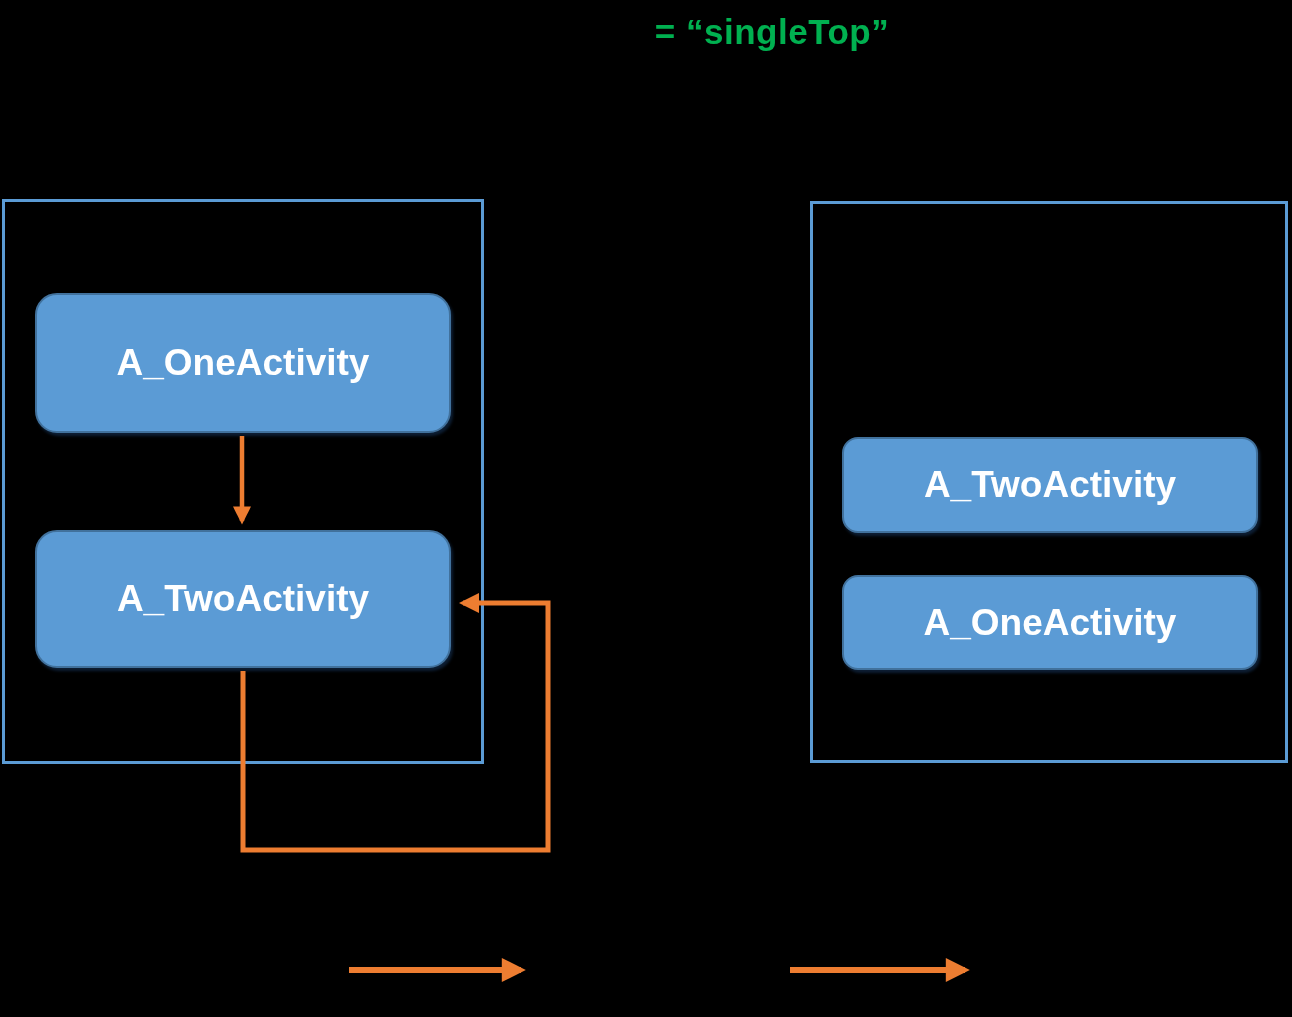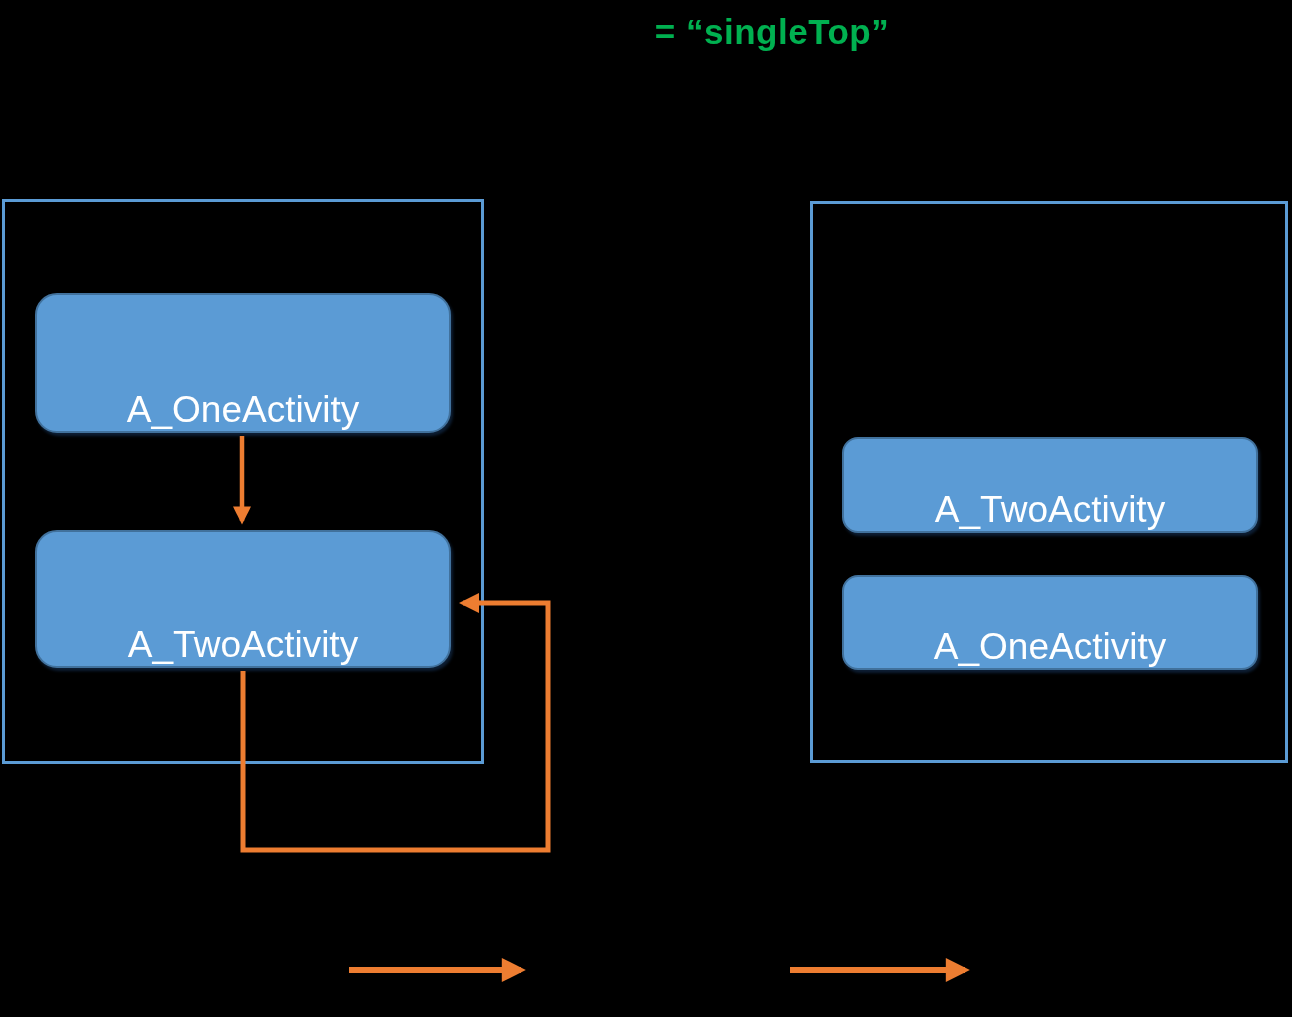--- a/index.html
+++ b/index.html
@@ -38,23 +38,23 @@
     background:transparent;
   }
   .task-panel.left{left:2px;top:199px;width:482px;height:565px;}
   .task-panel.right{left:810px;top:201px;width:478px;height:562px;}
 
   .activity-box{
     position:absolute;
     background:var(--activity-fill);
     border:2px solid var(--activity-border);
     color:var(--activity-text);
-    display:flex;align-items:flex-end;justify-content:center;
+    display:flex;align-items:center;justify-content:center;
     font-size:37px;
-    font-weight:400;
+    font-weight:700;
     box-shadow:2px 3px 3px rgba(23,54,93,0.55);
   }
   .activity-box.tall{border-radius:22px;}
   .activity-box.short{border-radius:16px;}
 
   .box-l1{left:35px;top:293px;width:416px;height:140px;}
   .box-l2{left:35px;top:530px;width:416px;height:138px;}
   .box-r1{left:842px;top:437px;width:416px;height:96px;}
   .box-r2{left:842px;top:575px;width:416px;height:95px;}
 

